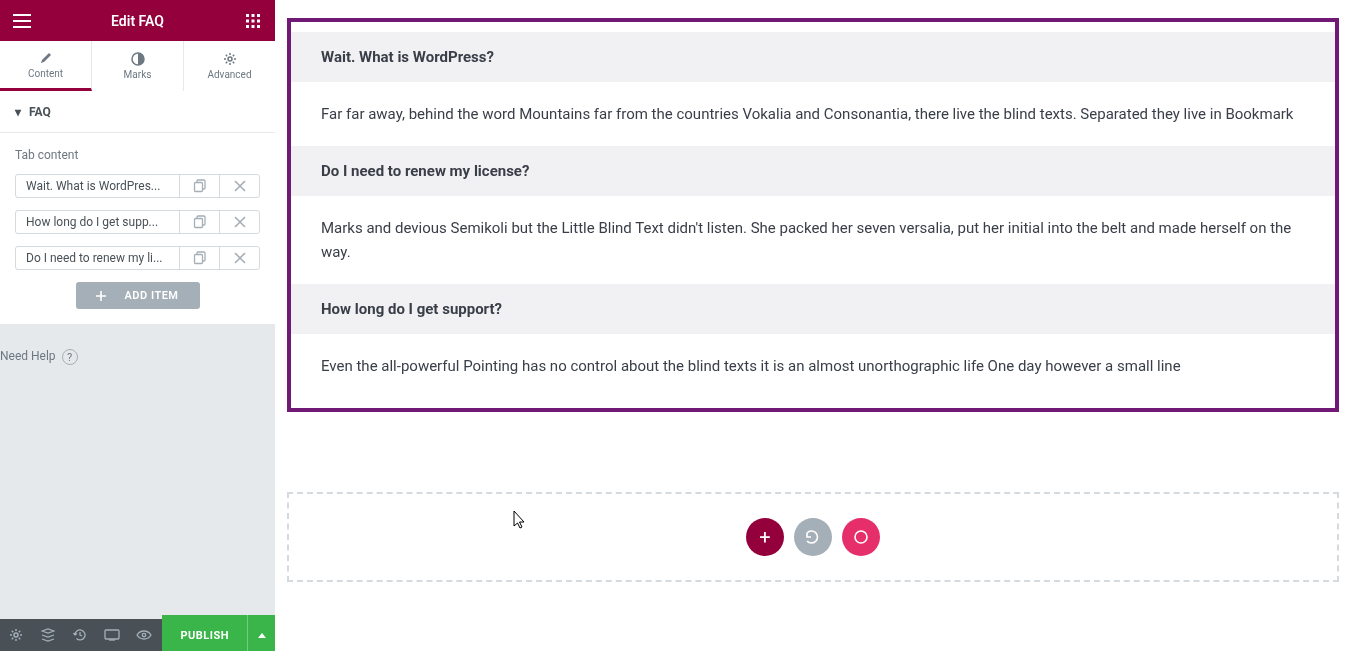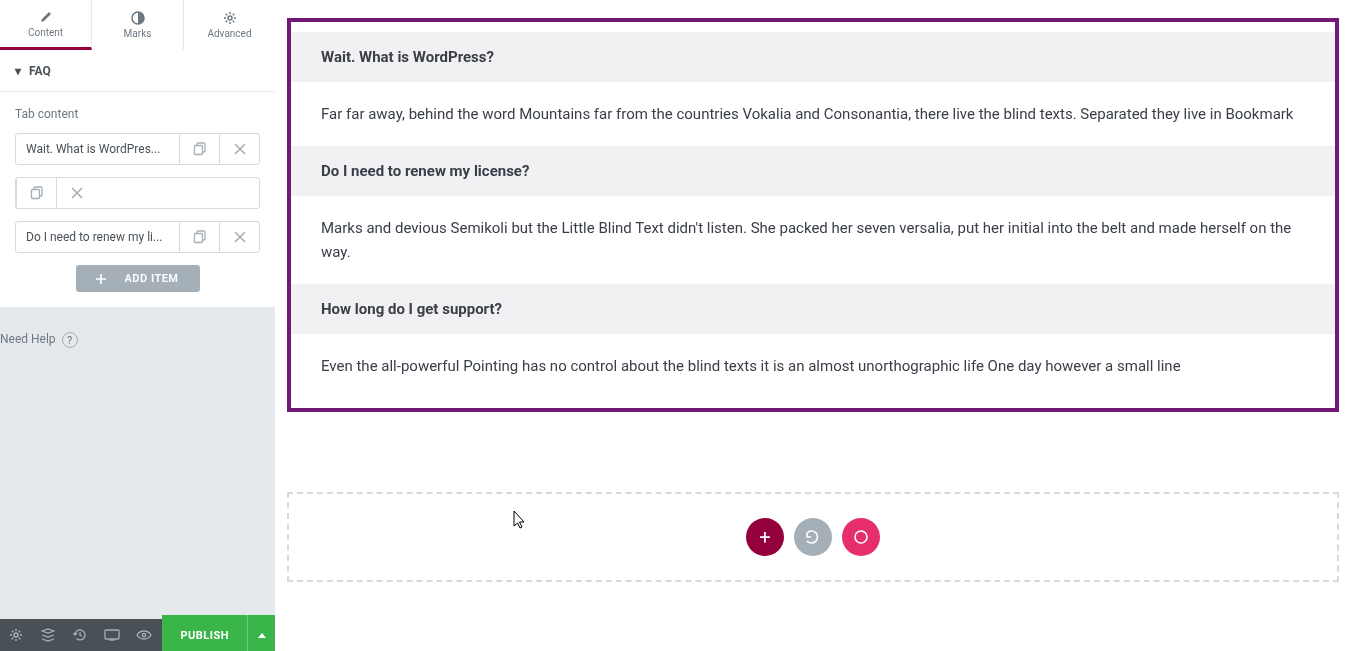--- a/index.html
+++ b/index.html
@@ -16,21 +16,21 @@
 .tab:last-child { border-right: none; }
 .tab .tab-icon { margin-bottom: 3px; }
 .tab.active-indicator { border-bottom: 3px solid #93003c; }
 
 .section { background: #fff; }
 .section-head { height: 42px; display: flex; align-items: center; padding: 0 15px; font-size: 12px; font-weight: 700; color: #495157; cursor: pointer; border-bottom: 1px solid #e6e9ec; }
 .section-head .caret { margin-right: 8px; }
 .section-body { padding: 15px; }
 .field-label { font-size: 12px; color: #6d7882; margin-bottom: 12px; display: block; }
 
-.item-row { display: flex; border: 1px solid #d5dadf; border-radius: 3px; margin-bottom: 12px; height: 32px; overflow: hidden; }
+.item-row { display: flex; border: 1px solid #d5dadf; border-radius: 3px; margin-bottom: 12px; height: 24px; overflow: hidden; }
 .item-label { flex: 1; display: flex; align-items: center; padding: 0 10px; font-size: 12px; color: #495157; white-space: nowrap; overflow: hidden; text-overflow: ellipsis; min-width: 0; cursor: pointer; }
 .item-action { width: 40px; border-left: 1px solid #d5dadf; display: flex; align-items: center; justify-content: center; color: #a4afb7; cursor: pointer; }
 
 .add-btn { display: flex; align-items: center; justify-content: center; background: #a4afb7; color: #fff; font-size: 11px; font-weight: 600; letter-spacing: 0.5px; height: 27px; border-radius: 3px; cursor: pointer; width: 124px; margin: 12px auto 0 auto; gap: 18px; }
 
 .help-row { text-align: left; padding: 25px 0; font-size: 12px; color: #6d7882; }
 .help-row .help-icon { display: inline-flex; border: 1px solid #a4afb7; border-radius: 50%; width: 16px; height: 16px; align-items: center; justify-content: center; font-size: 11px; margin-left: 3px; vertical-align: middle; }
 
 .footer { height: 32px; background: #495157; display: flex; align-items: center; margin-top: auto; }
 .footer-icon { width: 32px; height: 32px; display: flex; align-items: center; justify-content: center; color: #a4afb7; cursor: pointer; }
@@ -53,20 +53,41 @@
 
 .cursor-img { position: absolute; left: 238px; top: 510px; pointer-events: none; }
 
 svg { display: block; }
 </style>
 </head>
 <body>
 
 <div class="sidebar">
 
+  <div class="sidebar-header">
+    <div class="icon-btn">
+      <svg width="18" height="14" viewBox="0 0 18 14">
+          <path d="M0 1h18M0 7h18M0 13h18" stroke="#fff" stroke-width="2"></path>
+        </svg>
+    </div>
+    <div class="title">Edit FAQ</div>
+    <div class="icon-btn">
+      <svg width="14" height="14" viewBox="0 0 14 14">
+        <rect x="0" y="0" width="3" height="3" fill="#fff"></rect>
+          <rect x="5.5" y="0" width="3" height="3" fill="#fff"></rect>
+          <rect x="11" y="0" width="3" height="3" fill="#fff"></rect>
+        <rect x="0" y="5.5" width="3" height="3" fill="#fff"></rect>
+          <rect x="5.5" y="5.5" width="3" height="3" fill="#fff"></rect>
+          <rect x="11" y="5.5" width="3" height="3" fill="#fff"></rect>
+        <rect x="0" y="11" width="3" height="3" fill="#fff"></rect>
+          <rect x="5.5" y="11" width="3" height="3" fill="#fff"></rect>
+          <rect x="11" y="11" width="3" height="3" fill="#fff"></rect>
+      </svg>
+    </div>
+  </div>
 
   <div class="tabs">
     <div class="tab active-indicator">
       <span class="tab-icon">
         <svg width="14" height="14" viewBox="0 0 14 14">
             <path d="M2 12l1-3 7-7 2 2-7 7-3 1z" fill="#6d7882"></path>
           </svg>
       </span>
       <span>Content</span>
     </div>
@@ -107,20 +128,21 @@
             </svg>
         </div>
         <div class="item-action">
           <svg width="12" height="12" viewBox="0 0 12 12">
               <path d="M1 1l10 10M11 1L1 11" stroke="currentColor" stroke-width="1.6"></path>
             </svg>
         </div>
       </div>
 
       <div class="item-row">
+        <div class="item-label">How long do I get supp...</div>
         <div class="item-action">
           <svg width="14" height="14" viewBox="0 0 14 14">
               <rect x="4" y="1" width="8" height="9" rx="1" fill="none" stroke="currentColor" stroke-width="1.3"></rect>
               <rect x="1.5" y="3.5" width="8" height="9" rx="1" fill="#fff" stroke="currentColor" stroke-width="1.3"></rect>
             </svg>
         </div>
         <div class="item-action">
           <svg width="12" height="12" viewBox="0 0 12 12">
               <path d="M1 1l10 10M11 1L1 11" stroke="currentColor" stroke-width="1.6"></path>
             </svg>

